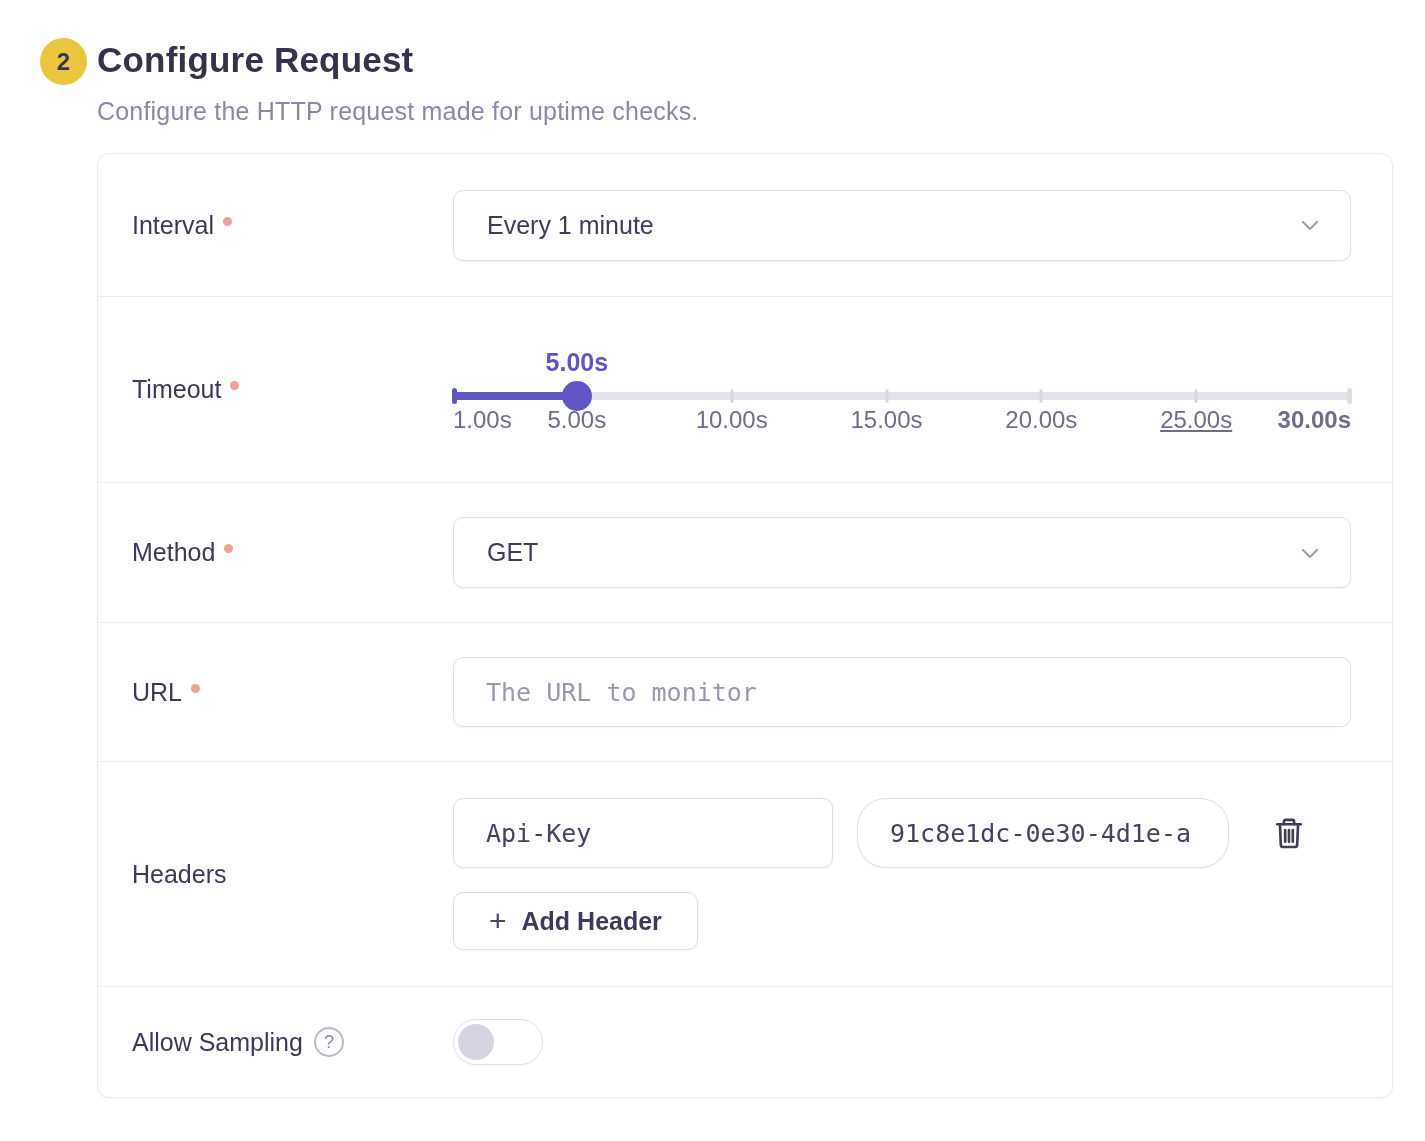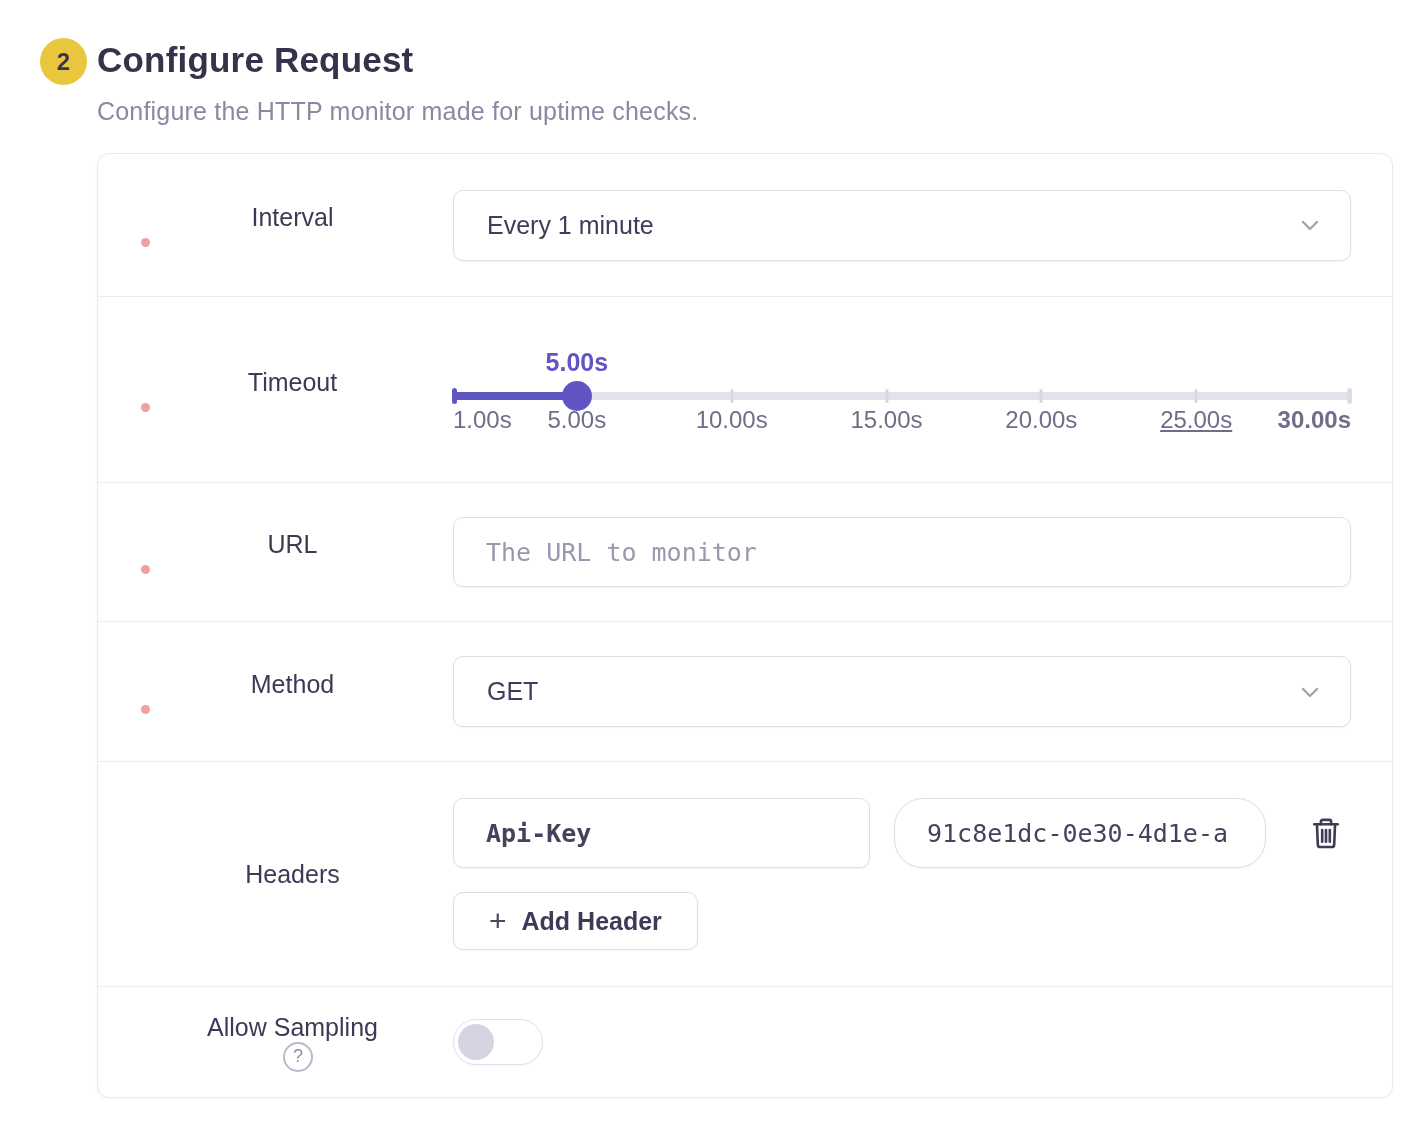--- a/index.html
+++ b/index.html
@@ -31,21 +31,21 @@
   .form-row{display:flex;align-items:center;box-sizing:border-box;}
   .form-row + .form-row{border-top:1px solid #ececf3;}
   .row-interval{height:142px;}
   .row-timeout{height:186px;}
   .row-url{height:139px;}
   .row-method{height:140px;}
   .row-headers{height:225px;}
   .row-sampling{height:111px;}
   .label-cell{
     width:355px;min-width:355px;box-sizing:border-box;padding-left:34px;
-    font-size:25px;color:#3d3a56;display:flex;align-items:center;flex-direction:column;
+    font-size:25px;color:#3d3a56;display:flex;align-items:center;
   }
   .required-dot{
     width:9px;height:9px;border-radius:50%;background:#f1a19c;
     margin-left:9px;align-self:flex-start;margin-top:6px;
   }
   .control-cell{flex:1;display:flex;align-items:center;box-sizing:border-box;padding-right:41px;position:relative;}
   
   .select-box{
     position:relative;width:100%;height:71px;box-sizing:border-box;
     border:1px solid #e0ddeb;border-radius:10px;background:#fff;
@@ -73,21 +73,21 @@
   .slider-tickmark{position:absolute;top:-3px;width:3px;height:14px;background:#d8d6df;border-radius:2px;transform:translateX(-50%);}
   .slider-handle{
     position:absolute;top:48px;width:30px;height:30px;border-radius:50%;
     background:#6155c4;transform:translate(-50%,-50%);cursor:grab;
   }
   .slider-labels{position:absolute;left:0;right:0;top:58px;height:26px;}
   .slider-tick-label{position:absolute;font-size:24px;color:#706d89;white-space:nowrap;}
   
   .headers-stack{display:flex;flex-direction:column;gap:24px;width:100%;}
   .header-line{display:flex;align-items:center;}
-  .header-key-input{width:417px;flex:none;font-weight:bold;}
+  .header-key-input{width:380px;flex:none;}
   .header-value-input{width:372px;flex:none;margin-left:24px;border-radius:29px;}
   .trash-btn{
     margin-left:40px;background:none;border:none;padding:0;cursor:pointer;
     display:flex;align-items:center;justify-content:center;width:40px;height:40px;
   }
   .add-header-btn{
     align-self:flex-start;display:flex;align-items:center;height:58px;
     border:1px solid #dfdce9;border-radius:10px;background:#fff;padding:0 35px;
     font-family:"Liberation Sans",sans-serif;font-size:25px;font-weight:bold;color:#3e3b57;
     cursor:pointer;box-shadow:0 1px 2px rgba(20,20,43,.04);
@@ -104,21 +104,21 @@
     box-sizing:border-box;display:flex;align-items:center;cursor:pointer;
     box-shadow:0 1px 2px rgba(20,20,43,.04);
   }
   .toggle-knob{width:36px;height:36px;border-radius:50%;background:#d7d4e2;margin-left:4px;}
 </style>
 </head>
 <body>
 
 <div class="step-badge">2</div>
 <div class="page-title">Configure Request</div>
-<div class="page-subtitle">Configure the HTTP monitor made for uptime checks.</div>
+<div class="page-subtitle">Configure the HTTP request made for uptime checks.</div>
 
 <div class="card">
 
   <div class="form-row row-interval">
     <div class="label-cell">
       <span>Interval</span>
       <span class="required-dot"></span>
     </div>
     <div class="control-cell">
       <div class="select-box">
@@ -157,44 +157,44 @@
             <span class="slider-tick-label" style="left: 31.0345%; transform: translateX(-50%);">10.00s</span>
             <span class="slider-tick-label" style="left: 48.2759%; transform: translateX(-50%);">15.00s</span>
             <span class="slider-tick-label" style="left: 65.5172%; transform: translateX(-50%);">20.00s</span>
             <span class="slider-tick-label" style="left: 82.7586%; transform: translateX(-50%); text-decoration: underline;">25.00s</span>
             <span class="slider-tick-label" style="right: 0px; font-weight: bold;">30.00s</span>
           </div>
       </div>
     </div>
   </div>
 
-  <div class="form-row row-url">
-    <div class="label-cell">
-      <span>URL</span>
-      <span class="required-dot"></span>
-    </div>
-    <div class="control-cell">
-      <input class="text-input" type="text" placeholder="The URL to monitor" style="">
-    </div>
-  </div>
-
   <div class="form-row row-method">
     <div class="label-cell">
       <span>Method</span>
       <span class="required-dot"></span>
     </div>
     <div class="control-cell">
       <div class="select-box">
         <span>GET</span>
         <span class="chevron">
           <svg width="24" height="24" viewBox="0 0 24 24" fill="none" stroke="#a3a1b3" stroke-width="2.4" stroke-linecap="round" stroke-linejoin="round">
               <polyline points="5,9 12,16 19,9"></polyline>
             </svg>
         </span>
       </div>
+    </div>
+  </div>
+
+  <div class="form-row row-url">
+    <div class="label-cell">
+      <span>URL</span>
+      <span class="required-dot"></span>
+    </div>
+    <div class="control-cell">
+      <input class="text-input" type="text" placeholder="The URL to monitor" style="">
     </div>
   </div>
 
   <div class="form-row row-headers">
     <div class="label-cell">
       <span>Headers</span>
     </div>
     <div class="control-cell">
       <div class="headers-stack">
         <div class="header-line">

